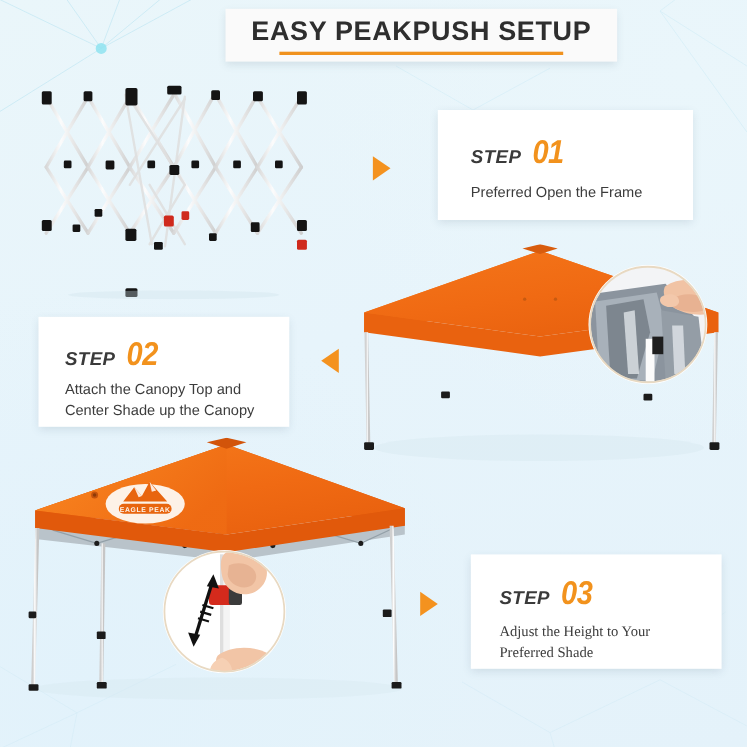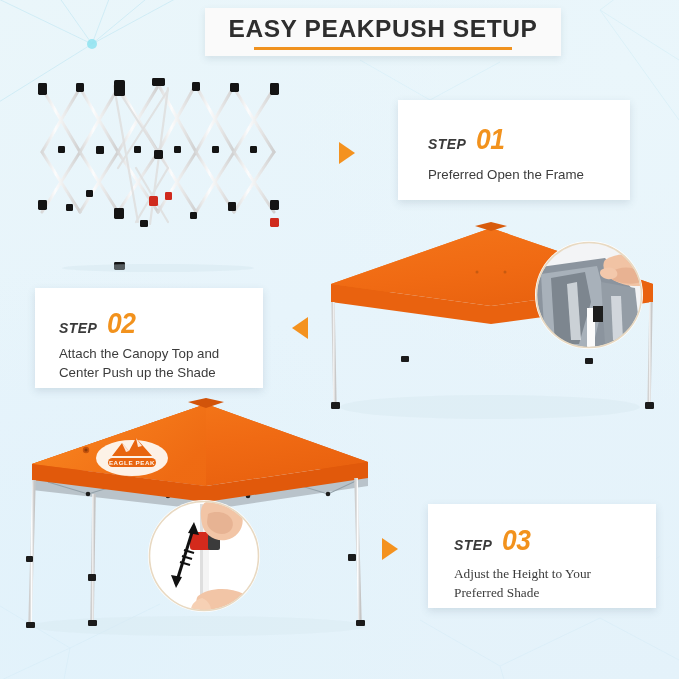--- a/index.html
+++ b/index.html
@@ -38,21 +38,21 @@
   }
 
   
   .card{
     position:absolute;background:#fff;
     box-shadow:0 3px 8px rgba(60,90,110,.15);
     box-sizing:border-box;
   }
   .card .hdr{display:flex;align-items:baseline;}
   .card .step-word{
-    font-size:14px;font-weight:bold;font-style:italic;color:#3a3a3a;
+    font-size:17px;font-weight:bold;font-style:italic;color:#3a3a3a;
     letter-spacing:.4px;
   }
   .card .step-num{
     font-size:30px;font-weight:bold;font-style:italic;color:#f2921d;
     margin-left:10px;letter-spacing:-.5px;
     transform:scaleX(.88);transform-origin:left bottom;
   }
   .card .desc{
     font-size:13.3px;color:#3c3c3c;line-height:1.45;
   }
@@ -392,21 +392,21 @@
     </div>
   </div>
 
   <div class="card" id="card2">
     <div class="hdr">
       <span class="step-word">STEP</span>
       <span class="step-num">02</span>
     </div>
     <div class="desc">
       <div>Attach the Canopy Top and</div>
-      <div>Center Push up the Shade</div>
+      <div>Center Shade up the Canopy</div>
     </div>
   </div>
 
   <div class="card" id="card3">
     <div class="hdr">
       <span class="step-word">STEP</span>
       <span class="step-num">03</span>
     </div>
     <div class="desc">
       <div>Adjust the Height to Your</div>

